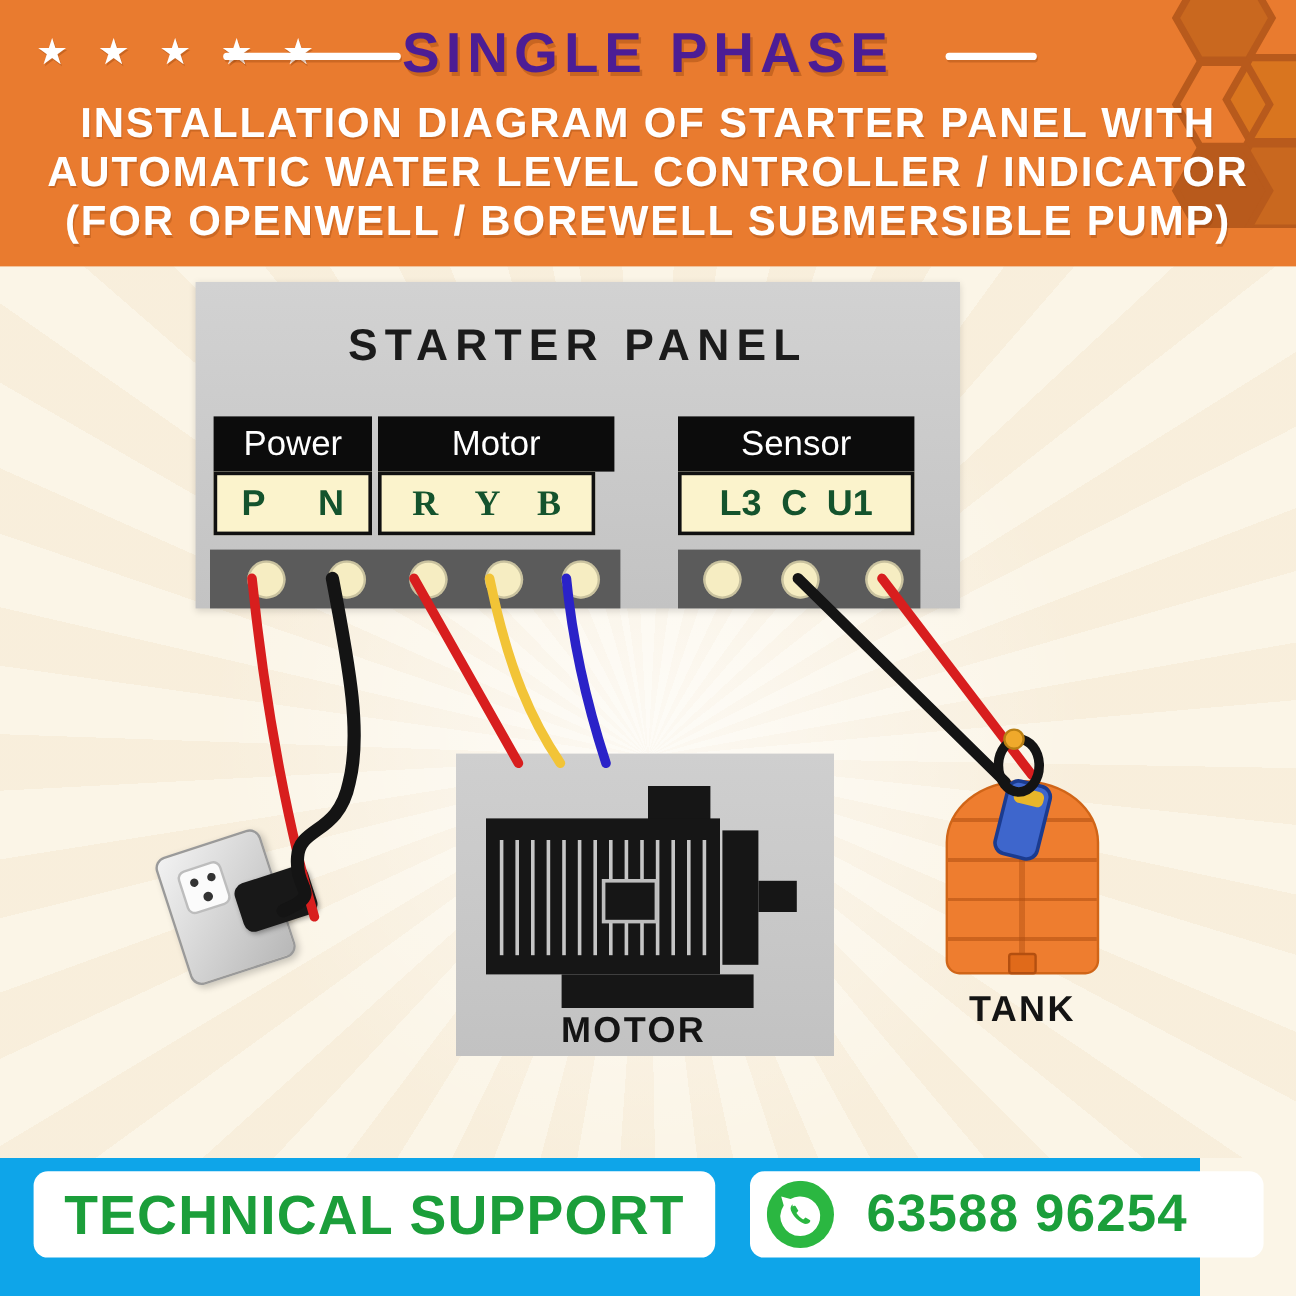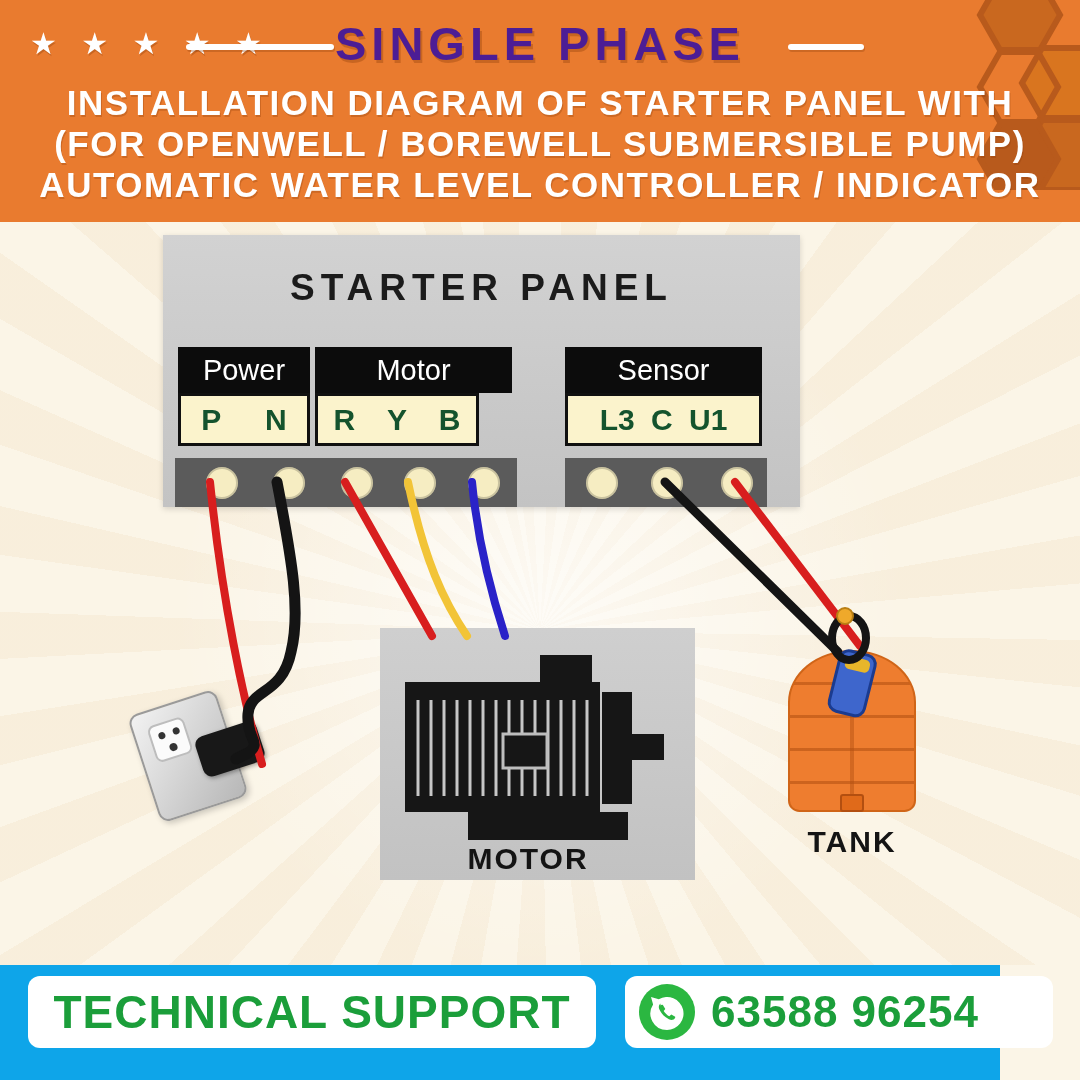--- a/index.html
+++ b/index.html
@@ -34,21 +34,21 @@
   .panel-title { position:absolute; left:0; top:32px; width:100%; text-align:center; color:#1b1b1b;
                  font-size:37px; font-weight:800; letter-spacing:6px; }
   .group-label { position:absolute; top:112px; height:46px; background:#0c0c0c; color:#fff;
                  font-size:29px; font-weight:400; display:flex; align-items:center; justify-content:center; }
   .g-power { left:15px; width:132px; }
   .g-motor { left:152px; width:197px; }
   .g-sensor { left:402px; width:197px; }
   .terminal-label { position:absolute; top:158px; height:53px; background:#FBF3CC; border:3px solid #101010;
                     color:#14532d; font-size:30px; font-weight:800; display:flex; align-items:center; justify-content:center; }
   .t-power { left:15px; width:132px; word-spacing:36px; }
-  .t-motor { left:152px; width:164px; word-spacing:24px; }
+  .t-motor { left:152px; width:181px; word-spacing:24px;font-family:Liberation Serif, serif; }
   .t-sensor { left:402px; width:197px; word-spacing:8px; }
   .strip { position:absolute; top:223px; height:49px; background:#5B5B5B; }
   .strip.left { left:12px; width:342px; }
   .strip.right { left:402px; width:202px; }
   .term-circle { position:absolute; top:9px; width:32px; height:32px; border-radius:50%;
                  background:#F6EDC2; box-shadow:inset 0 0 0 2px rgba(0,0,0,.18); }
 
   
   .socket-plate { position:absolute; left:142px; top:478px; width:92px; height:112px; border-radius:10px;
                   background:linear-gradient(135deg,#F2F2F2,#B7B7B7); border:2px solid #9a9a9a;
@@ -82,21 +82,21 @@
   .lbl-tank { left:762px; top:598px; width:180px; line-height:43px; }
 
   .wires { position:absolute; left:0; top:-222px; width:1080px; height:1080px; pointer-events:none; z-index:8; }
 
   
   .footer { position:absolute; left:0; top:965px; width:1000px; height:115px; background:#0ea5e9; z-index:5; }
   .support-box { position:absolute; left:28px; top:11px; width:568px; height:72px; background:#fff; border-radius:12px;
                  display:flex; align-items:center; justify-content:center; }
   .support-box span { color:#1B9E3A; font-size:46px; font-weight:800; letter-spacing:1px; }
   .phone-box { position:absolute; left:625px; top:11px; width:428px; height:72px; background:#fff; border-radius:12px;
-               display:flex; align-items:center; gap:16px; padding-left:14px; }
+               display:flex; align-items:center; gap:27px; padding-left:14px; }
   .phone-box .number { color:#1B9E3A; font-size:44px; font-weight:800; letter-spacing:1px; }
   .wa-icon { width:56px; height:56px; flex:0 0 56px; }
 </style>
 </head>
 <body>
 
 <div class="canvas">
 
   <header class="header">
     <svg class="hex-decor" width="150" height="190" viewBox="0 0 150 190">
@@ -107,22 +107,22 @@
         <path d="M112,120 L152,120 L172,155 L152,190 L112,190 L92,155 Z" fill="#C9681F"></path>
         <path d="M70,124 L108,124 L128,159 L108,194 L70,194 L50,159 Z" fill="#B85A1C"></path>
       </g>
     </svg>
     <div class="stars">★ ★ ★ ★ ★</div>
     <div class="hline left"></div>
     <h1 class="title">SINGLE PHASE</h1>
     <div class="hline right"></div>
     <div class="subtitle">
       <div>INSTALLATION DIAGRAM OF STARTER PANEL WITH</div>
+      <div>AUTOMATIC WATER LEVEL CONTROLLER / INDICATOR</div>
       <div>(FOR OPENWELL / BOREWELL SUBMERSIBLE PUMP)</div>
-      <div>AUTOMATIC WATER LEVEL CONTROLLER / INDICATOR</div>
     </div>
   </header>
 
   <main class="diagram">
 
     <div class="starter-panel">
       <div class="panel-title">STARTER PANEL</div>
 
       <div class="group-label g-power">Power</div>
       <div class="group-label g-motor">Motor</div>

